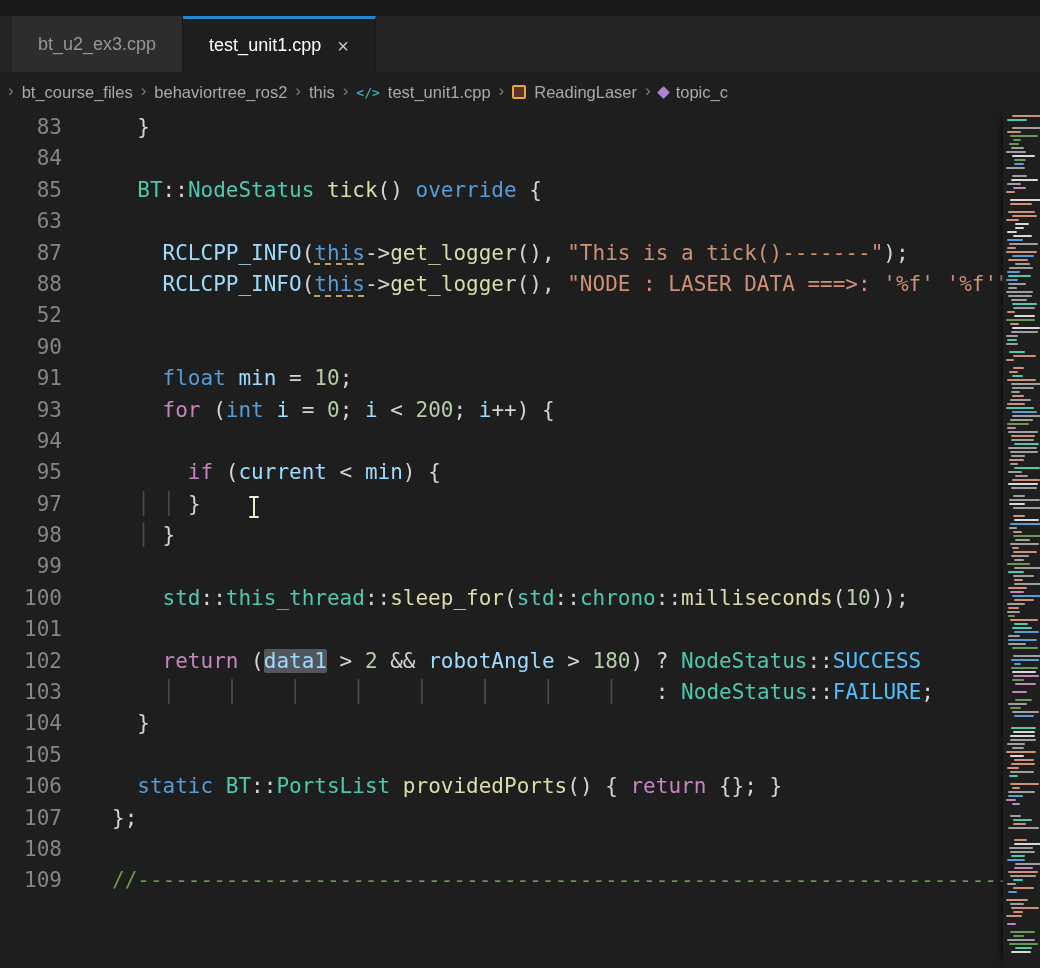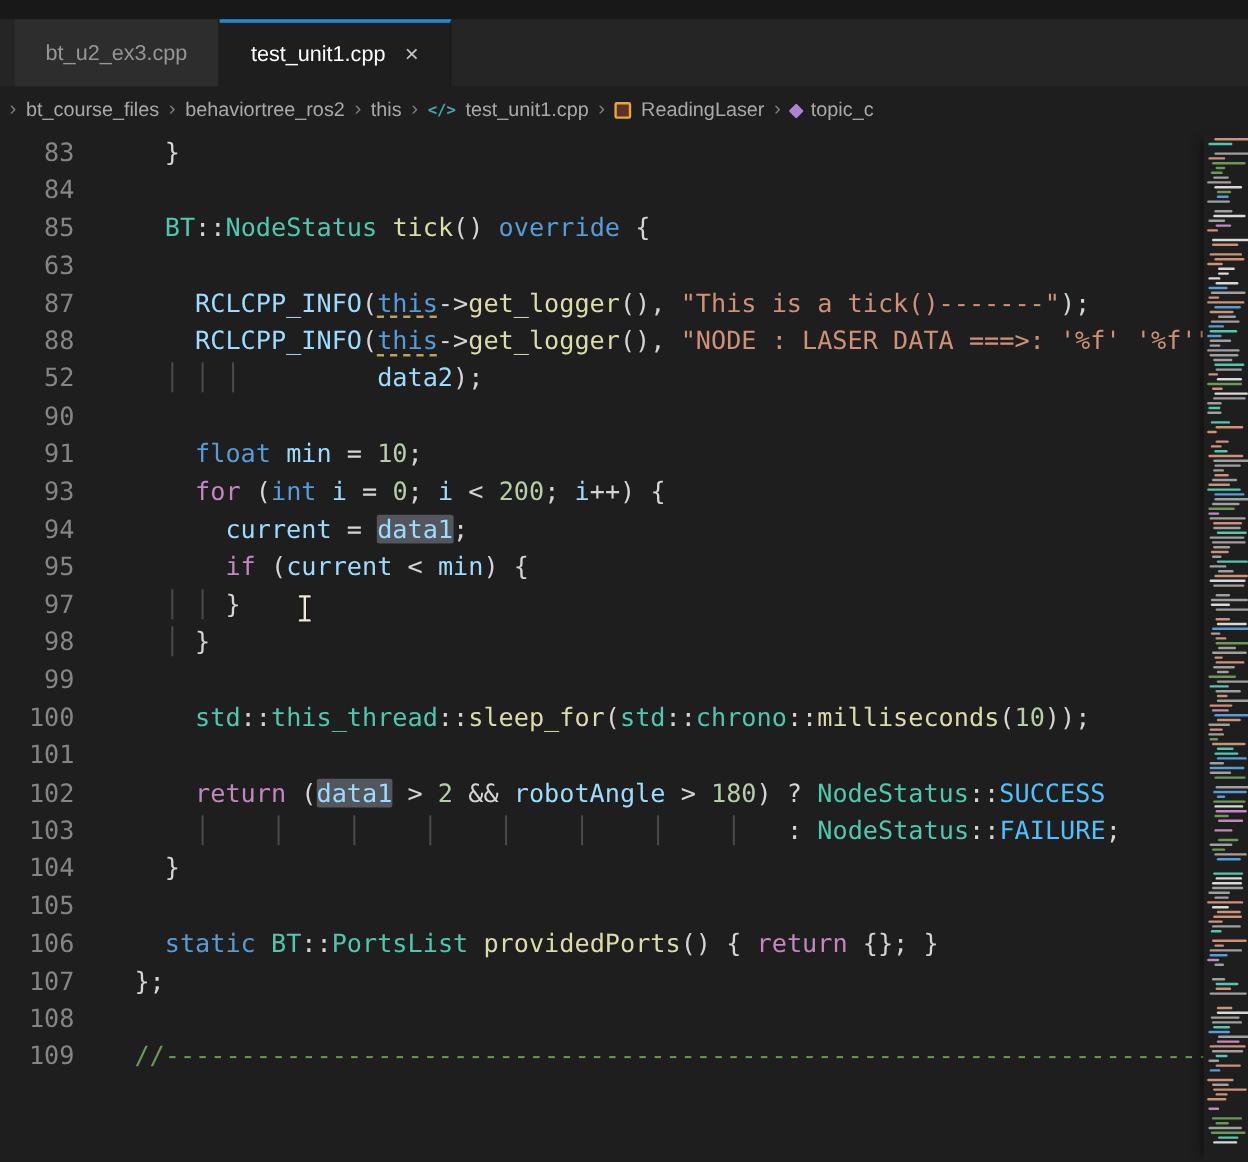--- a/index.html
+++ b/index.html
@@ -97,25 +97,25 @@
   </div>
 
 <div class="editor">
   <div class="code-area" id="code">
       <div class="row"><span class="ln">83</span><span class="lc"><span class="s-d">  }</span></span></div>
       <div class="row"><span class="ln">84</span><span class="lc"></span></div>
       <div class="row"><span class="ln">85</span><span class="lc"><span class="s-d">  </span><span class="s-type">BT</span><span class="s-d">::</span><span class="s-type">NodeStatus</span><span class="s-d"> </span><span class="s-fn">tick</span><span class="s-d">() </span><span class="s-kw">override</span><span class="s-d"> {</span></span></div>
       <div class="row"><span class="ln">63</span><span class="lc"></span></div>
       <div class="row"><span class="ln">87</span><span class="lc"><span class="s-d">    </span><span class="s-var">RCLCPP_INFO</span><span class="s-d">(</span><span class="s-kw s-u">this</span><span class="s-d">-&gt;</span><span class="s-fn">get_logger</span><span class="s-d">(), </span><span class="s-str">"This is a tick()-------"</span><span class="s-d">);</span></span></div>
       <div class="row"><span class="ln">88</span><span class="lc"><span class="s-d">    </span><span class="s-var">RCLCPP_INFO</span><span class="s-d">(</span><span class="s-kw s-u">this</span><span class="s-d">-&gt;</span><span class="s-fn">get_logger</span><span class="s-d">(), </span><span class="s-str">"NODE : LASER DATA ===&gt;: '%f' '%f'"</span></span></div>
-      <div class="row"><span class="ln">52</span><span class="lc"><span class="s-d">  </span><span class="s-guide">│ │ │ </span><span class="s-d">        </span><span class="s-var">data2</span><span class="s-d">);</span></span></div>
+      <div class="row"><span class="ln">52</span></div>
       <div class="row"><span class="ln">90</span><span class="lc"></span></div>
       <div class="row"><span class="ln">91</span><span class="lc"><span class="s-d">    </span><span class="s-kw">float</span><span class="s-d"> </span><span class="s-var">min</span><span class="s-d"> = </span><span class="s-num">10</span><span class="s-d">;</span></span></div>
       <div class="row"><span class="ln">93</span><span class="lc"><span class="s-d">    </span><span class="s-ctrl">for</span><span class="s-d"> (</span><span class="s-kw">int</span><span class="s-d"> </span><span class="s-var">i</span><span class="s-d"> = </span><span class="s-num">0</span><span class="s-d">; </span><span class="s-var">i</span><span class="s-d"> &lt; </span><span class="s-num">200</span><span class="s-d">; </span><span class="s-var">i</span><span class="s-d">++) {</span></span></div>
-      <div class="row"><span class="ln">94</span><span class="lc"><span class="s-d">      </span><span class="s-var">current</span><span class="s-d"> = </span><span class="s-var s-hl">data1</span><span class="s-d">;</span></span></div>
+      <div class="row"><span class="ln">94</span></div>
       <div class="row"><span class="ln">95</span><span class="lc"><span class="s-d">      </span><span class="s-ctrl">if</span><span class="s-d"> (</span><span class="s-var">current</span><span class="s-d"> &lt; </span><span class="s-var">min</span><span class="s-d">) {</span></span></div>
       <div class="row"><span class="ln">97</span><span class="lc"><span class="s-d">  </span><span class="s-guide">│ │ </span><span class="s-d">}</span></span></div>
       <div class="row"><span class="ln">98</span><span class="lc"><span class="s-d">  </span><span class="s-guide">│ </span><span class="s-d">}</span></span></div>
       <div class="row"><span class="ln">99</span><span class="lc"></span></div>
       <div class="row"><span class="ln">100</span><span class="lc"><span class="s-d">    </span><span class="s-type">std</span><span class="s-d">::</span><span class="s-type">this_thread</span><span class="s-d">::</span><span class="s-fn">sleep_for</span><span class="s-d">(</span><span class="s-type">std</span><span class="s-d">::</span><span class="s-type">chrono</span><span class="s-d">::</span><span class="s-fn">milliseconds</span><span class="s-d">(</span><span class="s-num">10</span><span class="s-d">));</span></span></div>
       <div class="row"><span class="ln">101</span><span class="lc"></span></div>
       <div class="row"><span class="ln">102</span><span class="lc"><span class="s-d">    </span><span class="s-ctrl">return</span><span class="s-d"> (</span><span class="s-var s-hl">data1</span><span class="s-d"> &gt; </span><span class="s-num">2</span><span class="s-d"> &amp;&amp; </span><span class="s-var">robotAngle</span><span class="s-d"> &gt; </span><span class="s-num">180</span><span class="s-d">) ? </span><span class="s-type">NodeStatus</span><span class="s-d">::</span><span class="s-const">SUCCESS</span></span></div>
       <div class="row"><span class="ln">103</span><span class="lc"><span class="s-d">    </span><span class="s-guide">│</span><span class="s-d">    </span><span class="s-guide">│</span><span class="s-d">    </span><span class="s-guide">│</span><span class="s-d">    </span><span class="s-guide">│</span><span class="s-d">    </span><span class="s-guide">│</span><span class="s-d">    </span><span class="s-guide">│</span><span class="s-d">    </span><span class="s-guide">│</span><span class="s-d">    </span><span class="s-guide">│</span><span class="s-d">   </span><span class="s-d">: </span><span class="s-type">NodeStatus</span><span class="s-d">::</span><span class="s-const">FAILURE</span><span class="s-d">;</span></span></div>
       <div class="row"><span class="ln">104</span><span class="lc"><span class="s-d">  }</span></span></div>
       <div class="row"><span class="ln">105</span><span class="lc"></span></div>

